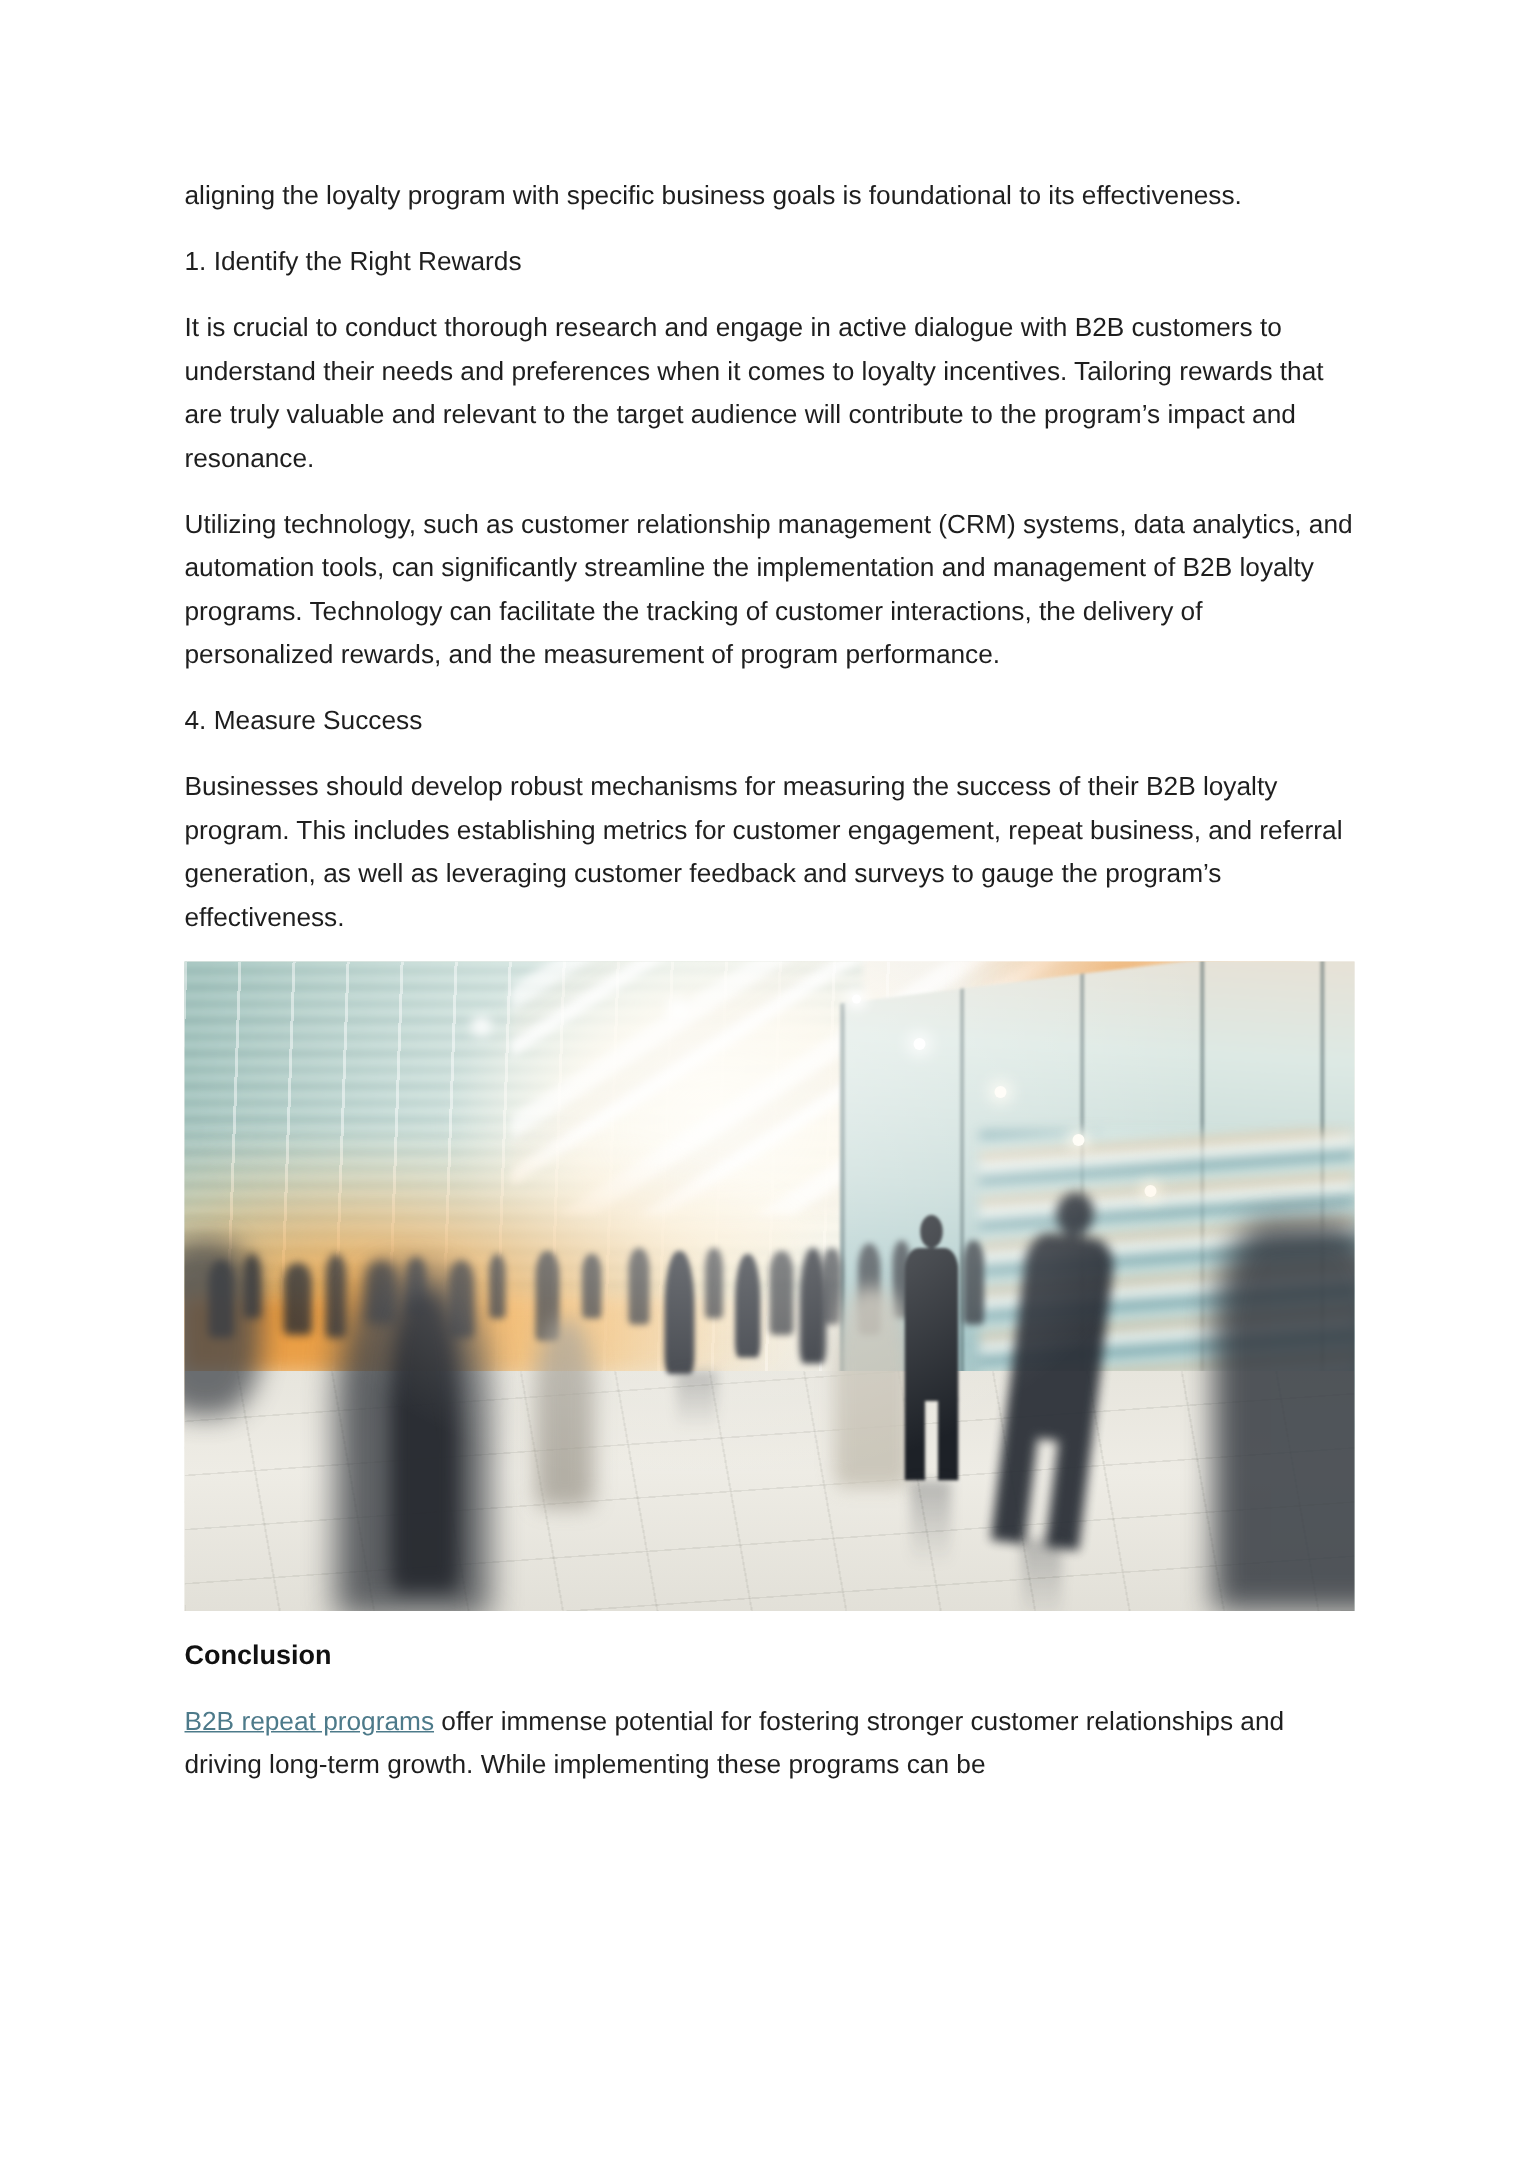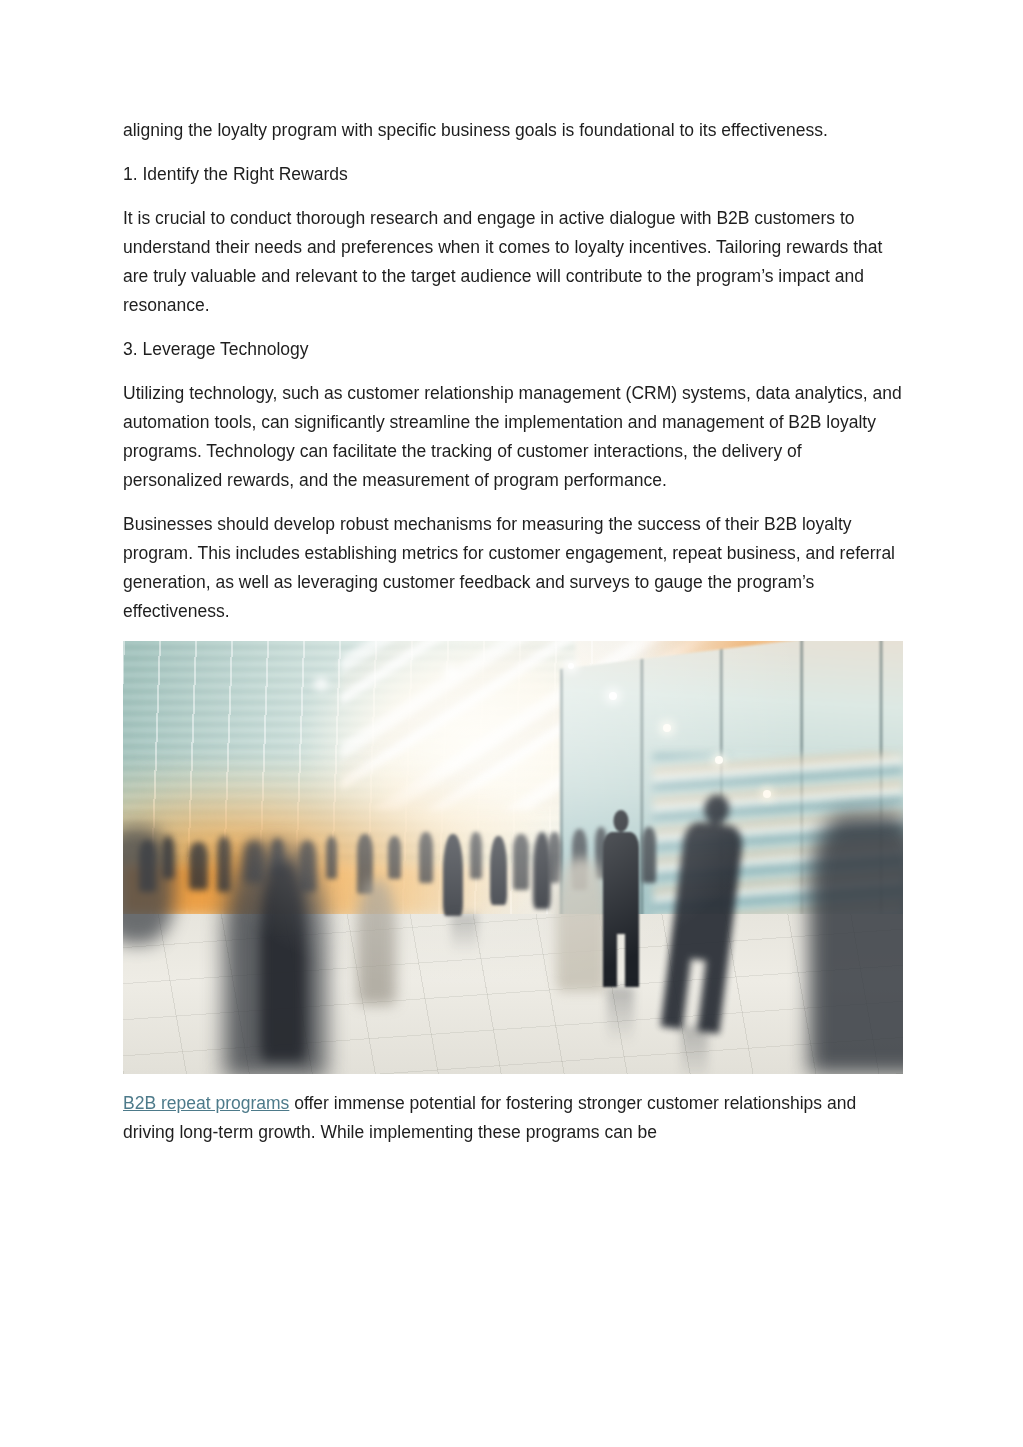--- a/index.html
+++ b/index.html
@@ -168,24 +168,24 @@
 
 <div class="page">
   <div class="content">
 
     <p class="para">aligning the loyalty program with specific business goals is foundational to its effectiveness.</p>
 
     <p class="hding">1. Identify the Right Rewards</p>
 
     <p class="para">It is crucial to conduct thorough research and engage in active dialogue with B2B customers to understand their needs and preferences when it comes to loyalty incentives. Tailoring rewards that are truly valuable and relevant to the target audience will contribute to the program’s impact and resonance.</p>
 
-    <p class="hding">3. Leverage Technology</p>
 
     <p class="para">Utilizing technology, such as customer relationship management (CRM) systems, data analytics, and automation tools, can significantly streamline the implementation and management of B2B loyalty programs. Technology can facilitate the tracking of customer interactions, the delivery of personalized rewards, and the measurement of program performance.</p>
 
+    <p class="hding">4. Measure Success</p>
 
     <p class="para">Businesses should develop robust mechanisms for measuring the success of their B2B loyalty program. This includes establishing metrics for customer engagement, repeat business, and referral generation, as well as leveraging customer feedback and surveys to gauge the program’s effectiveness.</p>
 
     <div class="photo" title="Motion-blurred business people walking through a bright glass atrium lobby with warm orange lights and teal glass reflections">
       <div class="L-base"></div>
       <div class="L-teal-tl"></div>
       <div class="L-cables"></div>
       <div class="L-glow-center"></div>
       <div class="L-beams"></div>
       <div class="L-orange-tr"></div>
@@ -227,17 +227,18 @@
       <div class="fig fig-lean"></div>
       <div class="fig-right-mass"></div>
 
       <div class="refl r1"></div>
       <div class="refl r2"></div>
       <div class="refl r3"></div>
 
       <div class="L-overexpose"></div>
     </div>
 
+    <p class="hding-bold">Conclusion</p>
 
     <p class="para"><span class="doc-link">B2B repeat programs</span><span> offer immense potential for fostering stronger customer relationships and driving long-term growth. While implementing these programs can be</span></p>
 
   </div>
 </div>
 
 </body></html>

